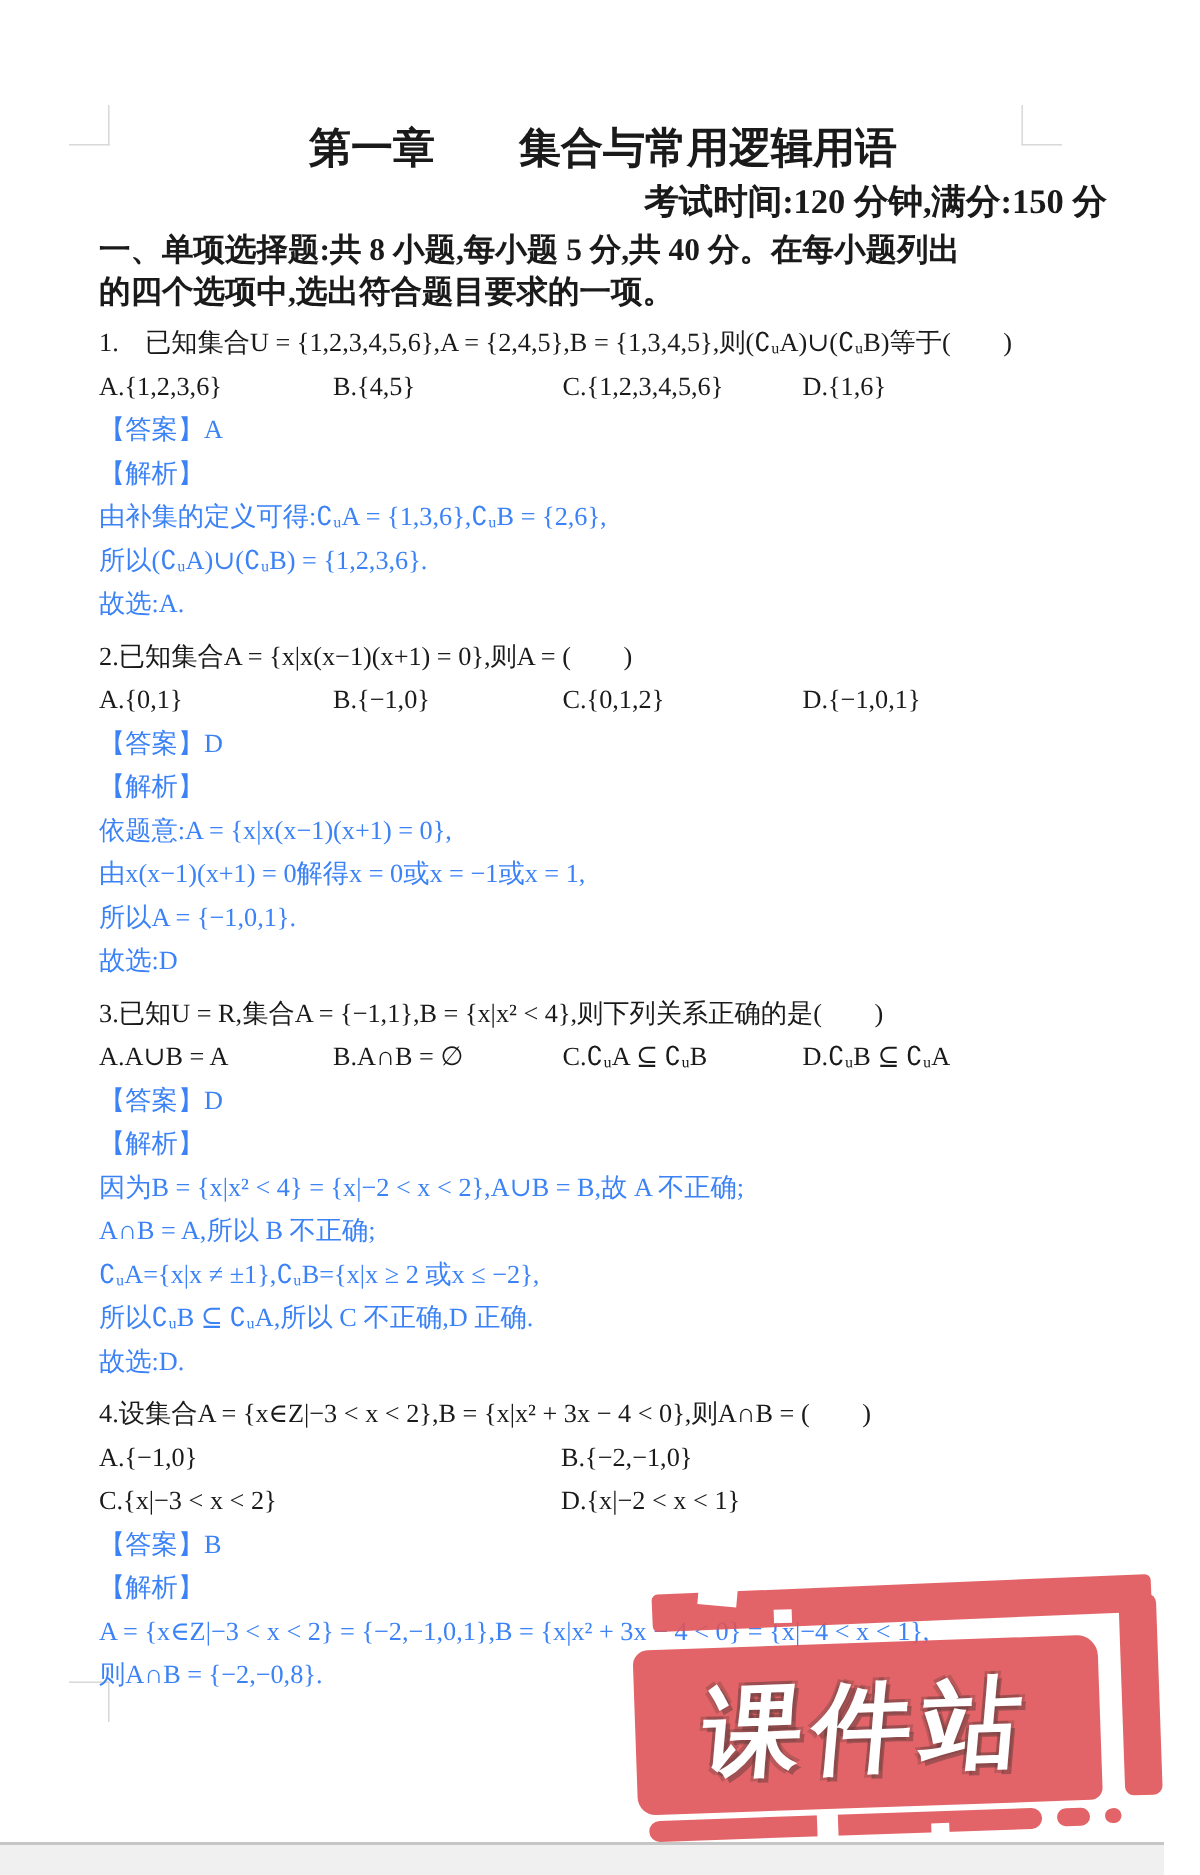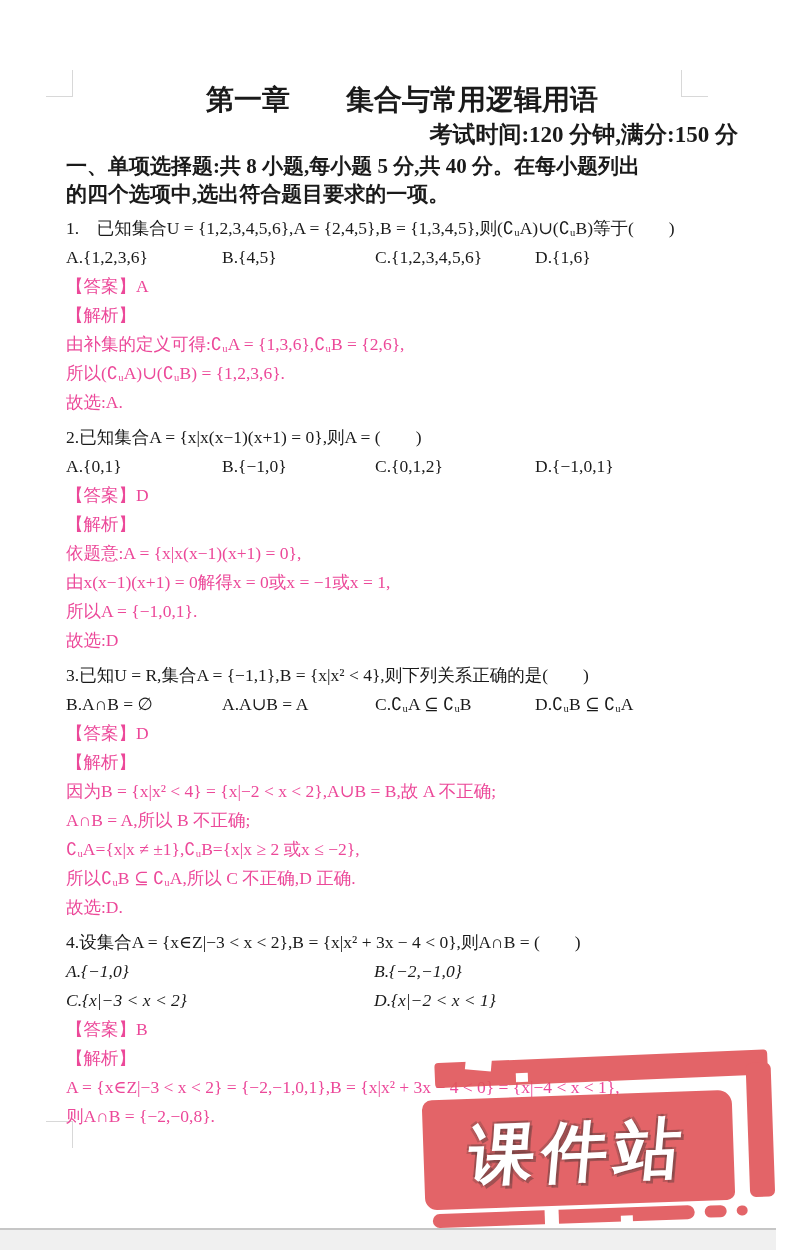--- a/index.html
+++ b/index.html
@@ -4,23 +4,23 @@
 <style>
   html,body{margin:0;padding:0;background:#ffffff;}
   .page{position:relative;width:776px;height:1250px;background:#ffffff;overflow:hidden;
         font-family:"Liberation Serif","DejaVu Serif",serif;color:#1a1a1a;}
   .content{position:absolute;left:66px;top:82px;width:672px;}
   .title{font-size:28px;font-weight:bold;text-align:center;margin:0;line-height:36px;}
   .subtitle{font-size:23px;font-weight:bold;text-align:right;margin:0;line-height:34px;}
   .section-header{font-size:21px;font-weight:bold;margin:0;line-height:28px;}
   .q{margin-top:6px;}
   .line{display:block;font-size:17.5px;line-height:29px;margin:0;white-space:nowrap;}
-  .red{color:#ec4899;}
+  .red{color:#3b82f6;}
   .options4{display:grid;grid-template-columns:156px 153px 160px auto;}
-  .options2{display:grid;grid-template-columns:308px auto;font-style:italic;}
+  .options2{display:grid;grid-template-columns:308px auto;}
   
   .crop{position:absolute;width:26px;height:26px;}
   .crop-tl{left:46px;top:70px;border-right:1px solid #d8d8d8;border-bottom:1px solid #d8d8d8;}
   .crop-tr{left:681px;top:70px;border-left:1px solid #d8d8d8;border-bottom:1px solid #d8d8d8;}
   .crop-bl{left:46px;top:1121px;border-right:1px solid #d8d8d8;border-top:1px solid #d8d8d8;}
   
   .bottom-strip{position:absolute;left:0;top:1228px;width:800px;height:22px;
                 background:#f0f0f0;border-top:2px solid #c6c6c6;box-sizing:border-box;}
   
   .stamp{position:absolute;left:422px;top:1050px;width:374px;height:172px;
@@ -86,22 +86,22 @@
       <p class="line red">【解析】</p>
       <p class="line red">依题意:A = {x|x(x−1)(x+1) = 0},</p>
       <p class="line red">由x(x−1)(x+1) = 0解得x = 0或x = −1或x = 1,</p>
       <p class="line red">所以A = {−1,0,1}.</p>
       <p class="line red">故选:D</p>
     </div>
 
     <div class="q">
       <p class="line">3.已知U = R,集合A = {−1,1},B = {x|x² &lt; 4},则下列关系正确的是(　　)</p>
       <div class="options4">
+        <span class="line">A.A∪B = A</span>
         <span class="line">B.A∩B = ∅</span>
-        <span class="line">A.A∪B = A</span>
         <span class="line">C.∁ᵤA ⊆ ∁ᵤB</span>
         <span class="line">D.∁ᵤB ⊆ ∁ᵤA</span>
       </div>
       <p class="line red"><span>【答案】</span><span>D</span></p>
       <p class="line red">【解析】</p>
       <p class="line red">因为B = {x|x² &lt; 4} = {x|−2 &lt; x &lt; 2},A∪B = B,故 A 不正确;</p>
       <p class="line red">A∩B = A,所以 B 不正确;</p>
       <p class="line red">∁ᵤA={x|x ≠ ±1},∁ᵤB={x|x ≥ 2 或x ≤ −2},</p>
       <p class="line red">所以∁ᵤB ⊆ ∁ᵤA,所以 C 不正确,D 正确.</p>
       <p class="line red">故选:D.</p>

